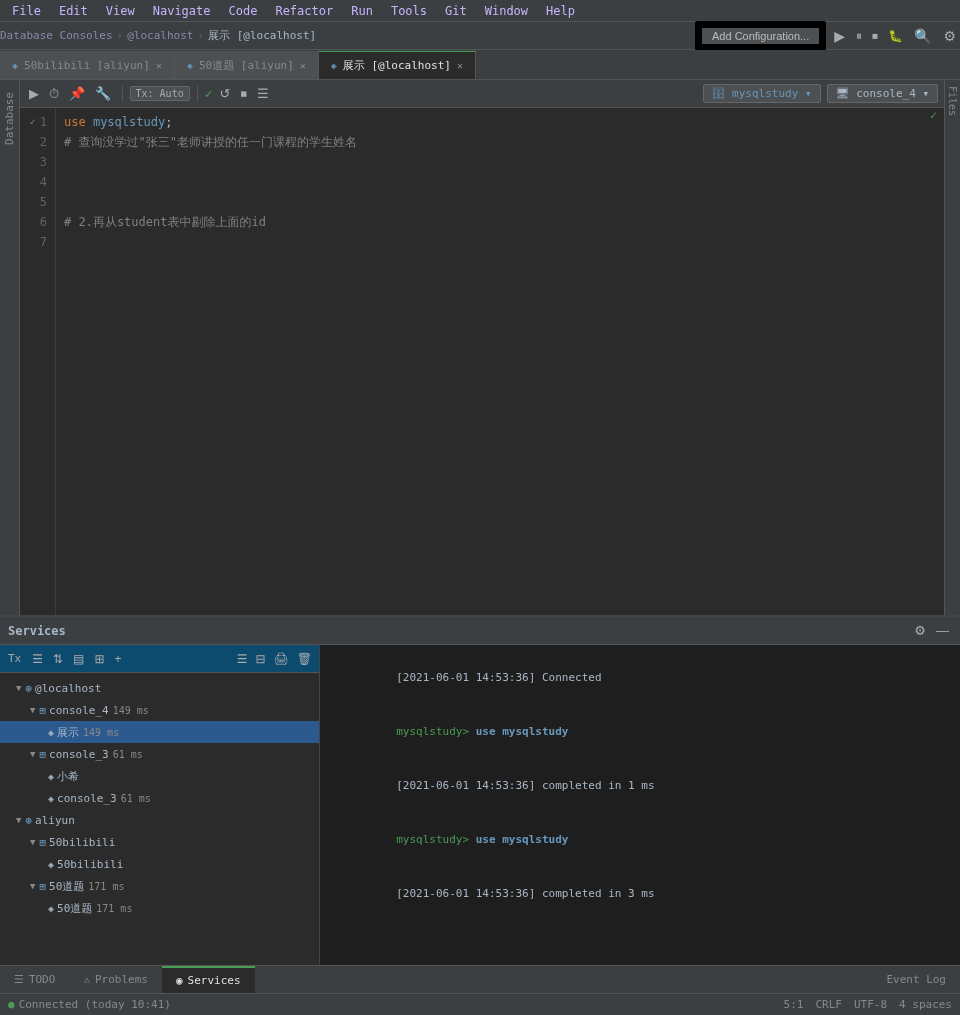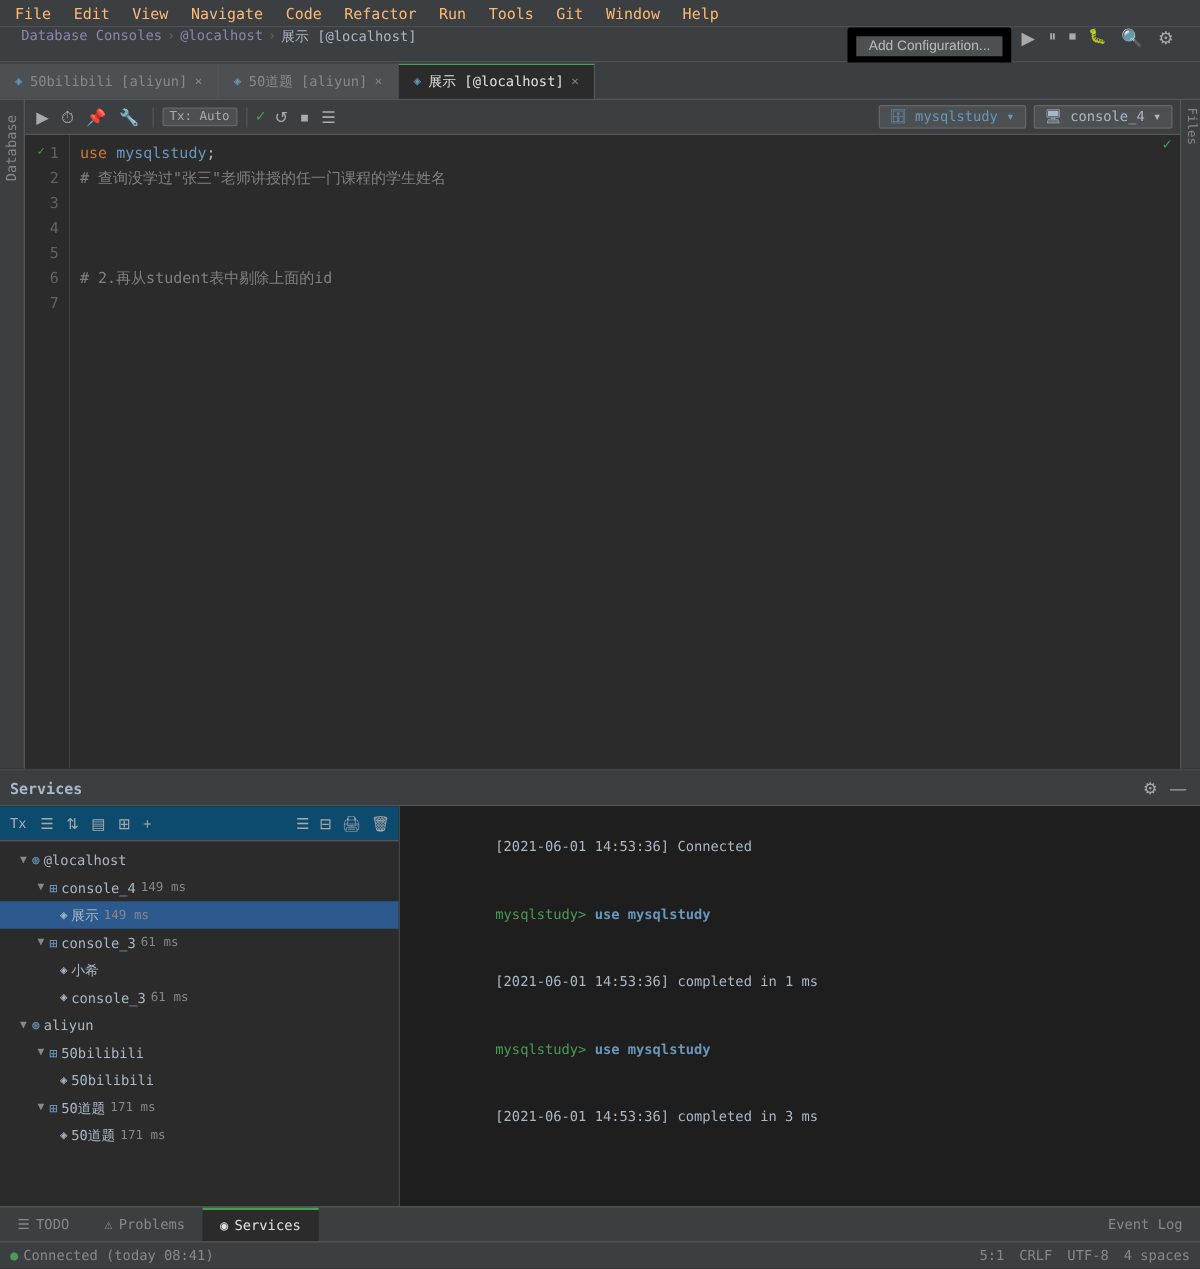--- a/index.html
+++ b/index.html
@@ -1,23 +1,23 @@
 <!DOCTYPE html>
 <html><head>
   <meta charset="utf-8">
   <style>
     * { margin: 0; padding: 0; box-sizing: border-box; }
     body { width: 960px; height: 1015px; background: #2b2b2b; font-family: 'Consolas', 'Monaco', monospace; font-size: 12px; color: #a9b7c6; overflow: hidden; }
 
     
     .menu-bar { height: 22px; background: #3c3f41; display: flex; align-items: center; padding: 0 4px; gap: 2px; border-bottom: 1px solid #555; }
-    .menu-item { padding: 2px 8px; color: #fdba74; font-size: 12px; cursor: pointer; }
-
-    
-    .breadcrumb-bar { height: 28px; background: #3c3f41; display: flex; align-items: flex-start; padding: 0 17px; border-bottom: 1px solid #555; gap: 4px; }
+    .menu-item { padding: 2px 8px; color: #c4b5fd; font-size: 12px; cursor: pointer; }
+
+    
+    .breadcrumb-bar { height: 28px; background: #3c3f41; display: flex; align-items: center; padding: 0 0; border-bottom: 1px solid #555; gap: 4px; }
     .breadcrumb-item { color: #8888aa; font-size: 11px; cursor: pointer; }
     .breadcrumb-sep { color: #666; font-size: 11px; }
     .breadcrumb-current { color: #a9b7c6; font-size: 11px; }
     .add-config-btn { margin-left: auto; background: #4c5052; color: #bbbbbb; border: 7px solid #000000; padding: 2px 10px; font-size: 11px; cursor: pointer; border-radius: 2px; }
     .run-btn { background: none; border: none; color: #aaa; cursor: pointer; font-size: 14px; padding: 0 4px; }
     .toolbar-icon-btn { background: none; border: none; color: #aaa; cursor: pointer; font-size: 12px; padding: 0 3px; }
     .search-icon-btn { background: none; border: none; color: #aaa; cursor: pointer; font-size: 14px; padding: 0 4px; }
     .settings-icon-btn { background: none; border: none; color: #aaa; cursor: pointer; font-size: 14px; padding: 0 4px; }
 
     
@@ -368,21 +368,21 @@
       <span>Services</span>
     </div>
     <div class="event-log bottom-tab">
       <span>Event Log</span>
     </div>
   </div>
 
   <div class="status-bar">
     <span class="status-item">
       <span class="status-connected">●</span>
-      <span>Connected (today 08:41)</span>
+      <span>Connected (today 10:41)</span>
     </span>
     <div class="status-right">
       <span class="status-item">5:1</span>
       <span class="status-item">CRLF</span>
       <span class="status-item">UTF-8</span>
       <span class="status-item">4 spaces</span>
     </div>
   </div>
 </div>
 

